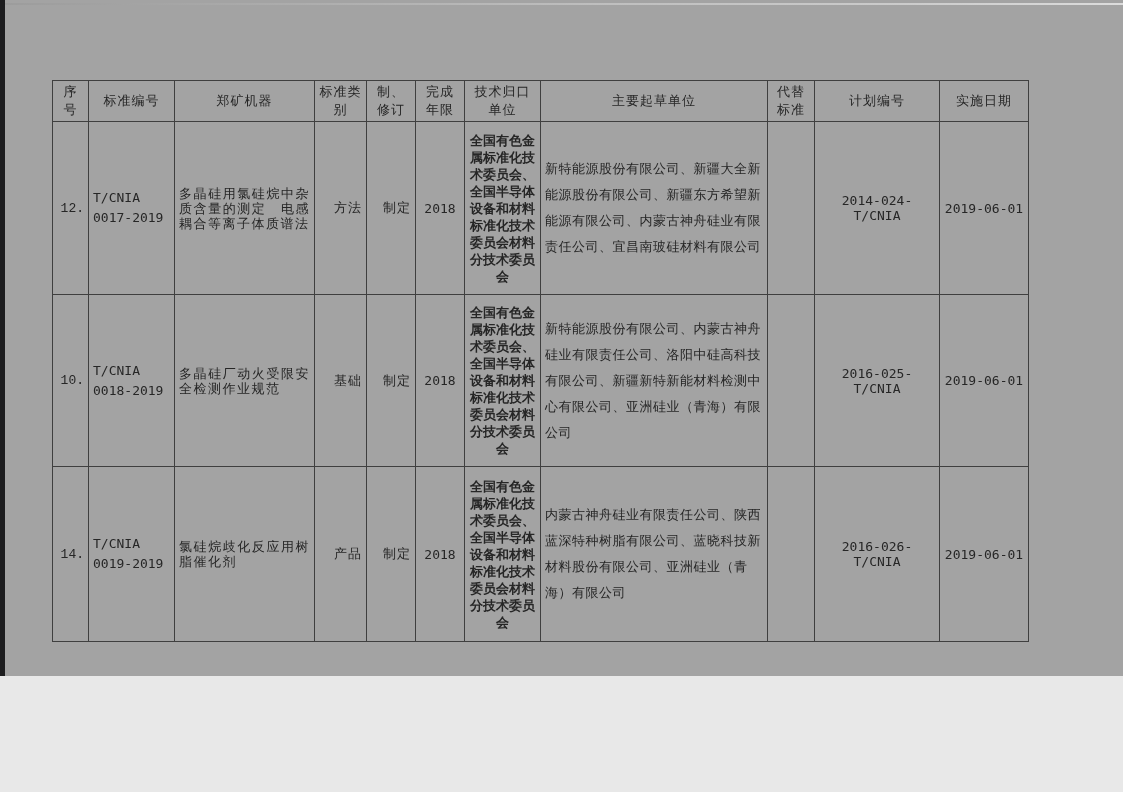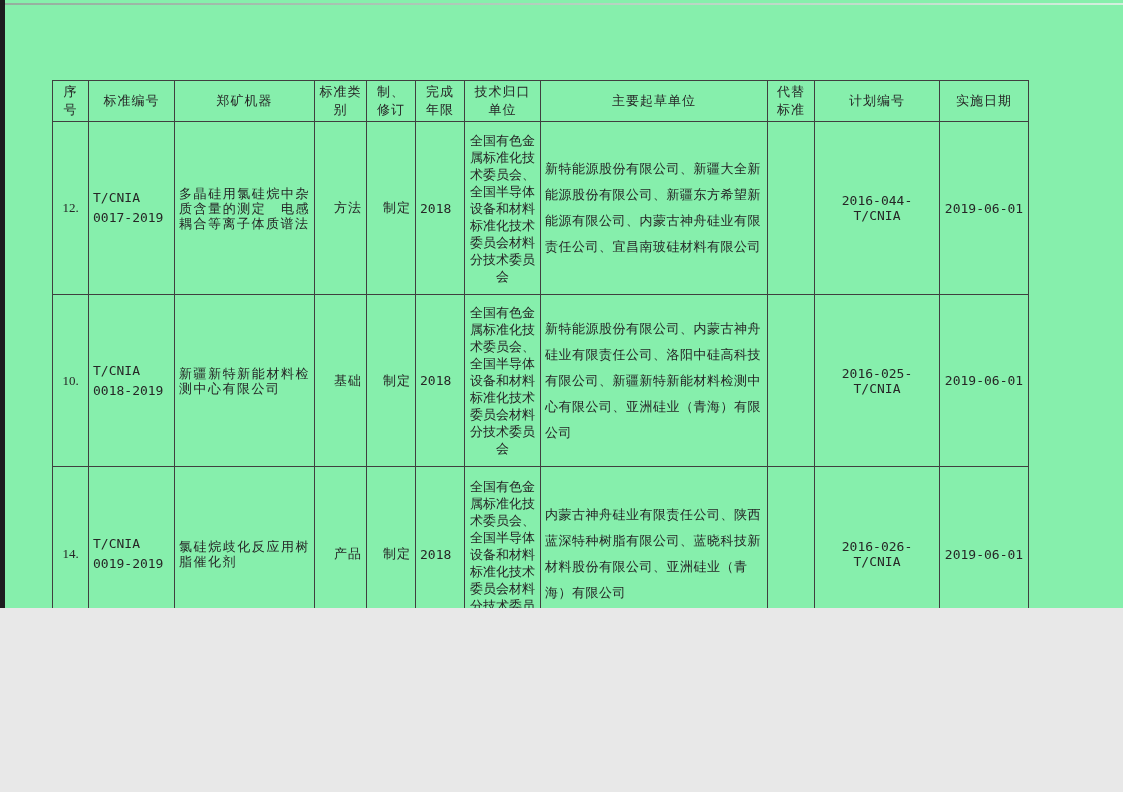--- a/index.html
+++ b/index.html
@@ -1,19 +1,19 @@
 <!DOCTYPE html>
 <html><head>
 <meta charset="utf-8">
 <style>
   html,body{margin:0;padding:0;background:#e8e8e8;}
   .page{
     position:relative;
-    width:1123px;height:608px;
-    background:#86efac;
+    width:1123px;height:676px;
+    background:#a3a3a3;
     overflow:hidden;
     font-family:"Liberation Serif","DejaVu Serif",serif;
     color:#262626;
   }
   .scan-edge-left{
     position:absolute;left:0;top:0;width:5px;height:792px;
     background:#1d1d1f;
   }
   .scan-edge-top{
     position:absolute;left:5px;top:3px;right:0;height:2px;
@@ -36,27 +36,27 @@
   table.std thead th{
     font-weight:normal;
     text-align:center;
     height:36px;
     line-height:18px;
     letter-spacing:1px;
   }
   tr.r12{height:173px;}
   tr.r13{height:172px;}
   tr.r14{height:175px;}
-  .c-seq{text-align:center;font-family:Liberation Serif, serif;font-size:12.5px;}
+  .c-seq{text-align:right;font-family:Liberation Mono, monospace;font-size:12.5px;}
   .c-std{font-family:"DejaVu Sans Mono","Liberation Mono",monospace;font-size:12.5px;
          padding-left:7px;line-height:20px;word-break:break-word;}
   .c-name{padding:2px 8px;line-height:15px;letter-spacing:1.5px;text-align:justify;}
   .c-cat,.c-act{text-align:right;letter-spacing:1px;}
-  .c-year{font-family:"DejaVu Sans Mono","Liberation Mono",monospace;font-size:12.5px;}
-  .c-tech{padding:1px 6px;line-height:17px;text-align:center;font-size:12.8px;}
+  .c-year{text-align:center;font-family:"DejaVu Sans Mono","Liberation Mono",monospace;font-size:12.5px;}
+  .c-tech{padding:1px 6px;line-height:17px;text-align:center;font-size:12.8px;font-weight:bold;}
   .c-draft{padding:2px 10px 2px 9px;line-height:26px;font-size:13px;letter-spacing:.5px;}
   .c-repl{}
   .c-plan,.c-date{text-align:center;font-family:"DejaVu Sans Mono","Liberation Mono",monospace;font-size:12.5px;}
   .footer{
     position:absolute;left:0;top:722px;width:1113px;
     text-align:center;
     font-family:"DejaVu Sans","Liberation Sans",sans-serif;
     font-weight:bold;font-size:12px;color:#3a3a3a;letter-spacing:1px;
   }
   .logo{
@@ -116,27 +116,27 @@
       <tr class="r12">
         <td class="c-seq">12.</td>
         <td class="c-std">T/CNIA 0017-2019</td>
         <td class="c-name">多晶硅用氯硅烷中杂质含量的测定　电感耦合等离子体质谱法</td>
         <td class="c-cat">方法</td>
         <td class="c-act">制定</td>
         <td class="c-year">2018</td>
         <td class="c-tech">全国有色金属标准化技术委员会、全国半导体设备和材料标准化技术委员会材料分技术委员会</td>
         <td class="c-draft">新特能源股份有限公司、新疆大全新能源股份有限公司、新疆东方希望新能源有限公司、内蒙古神舟硅业有限责任公司、宜昌南玻硅材料有限公司</td>
         <td class="c-repl"></td>
-        <td class="c-plan">2016-044-T/CNIA</td>
+        <td class="c-plan">2014-024-T/CNIA</td>
         <td class="c-date">2019-06-01</td>
       </tr>
       <tr class="r13">
         <td class="c-seq">10.</td>
         <td class="c-std">T/CNIA 0018-2019</td>
-        <td class="c-name">新疆新特新能材料检测中心有限公司</td>
+        <td class="c-name">多晶硅厂动火受限安全检测作业规范</td>
         <td class="c-cat">基础</td>
         <td class="c-act">制定</td>
         <td class="c-year">2018</td>
         <td class="c-tech">全国有色金属标准化技术委员会、全国半导体设备和材料标准化技术委员会材料分技术委员会</td>
         <td class="c-draft">新特能源股份有限公司、内蒙古神舟硅业有限责任公司、洛阳中硅高科技有限公司、新疆新特新能材料检测中心有限公司、亚洲硅业（青海）有限公司</td>
         <td class="c-repl"></td>
         <td class="c-plan">2016-025-T/CNIA</td>
         <td class="c-date">2019-06-01</td>
       </tr>
       <tr class="r14">

